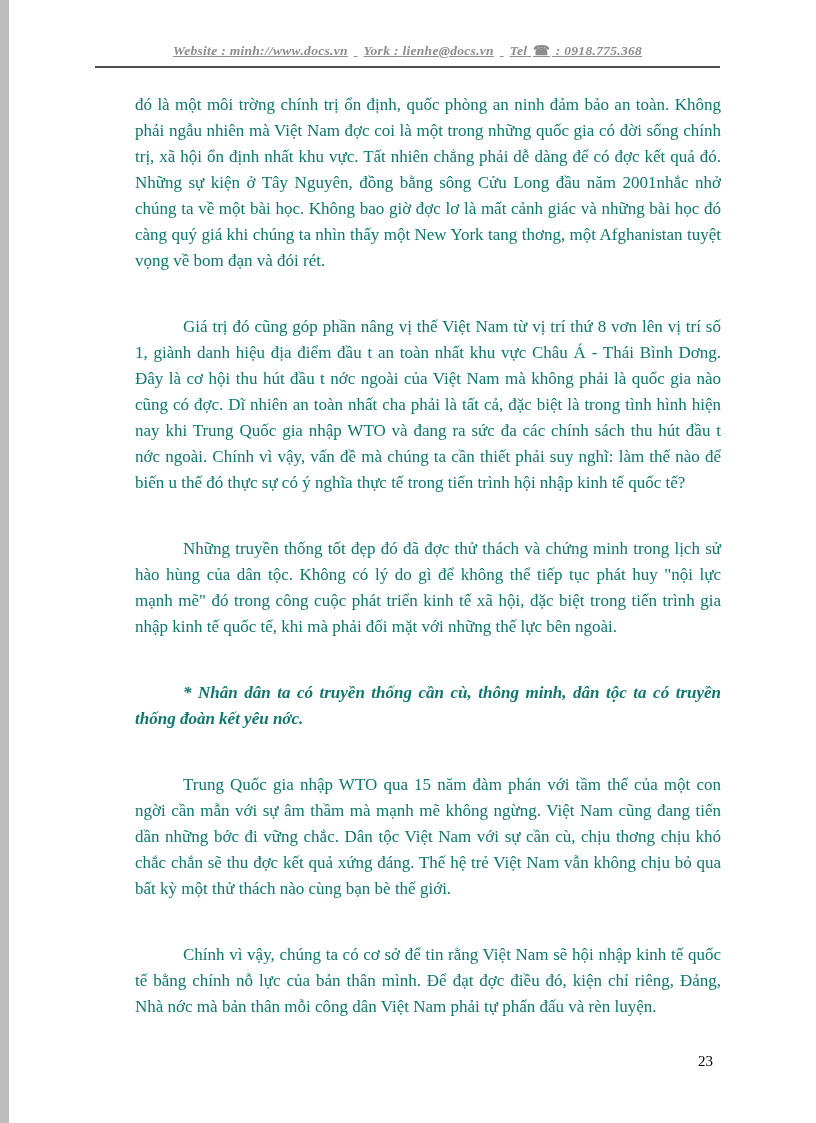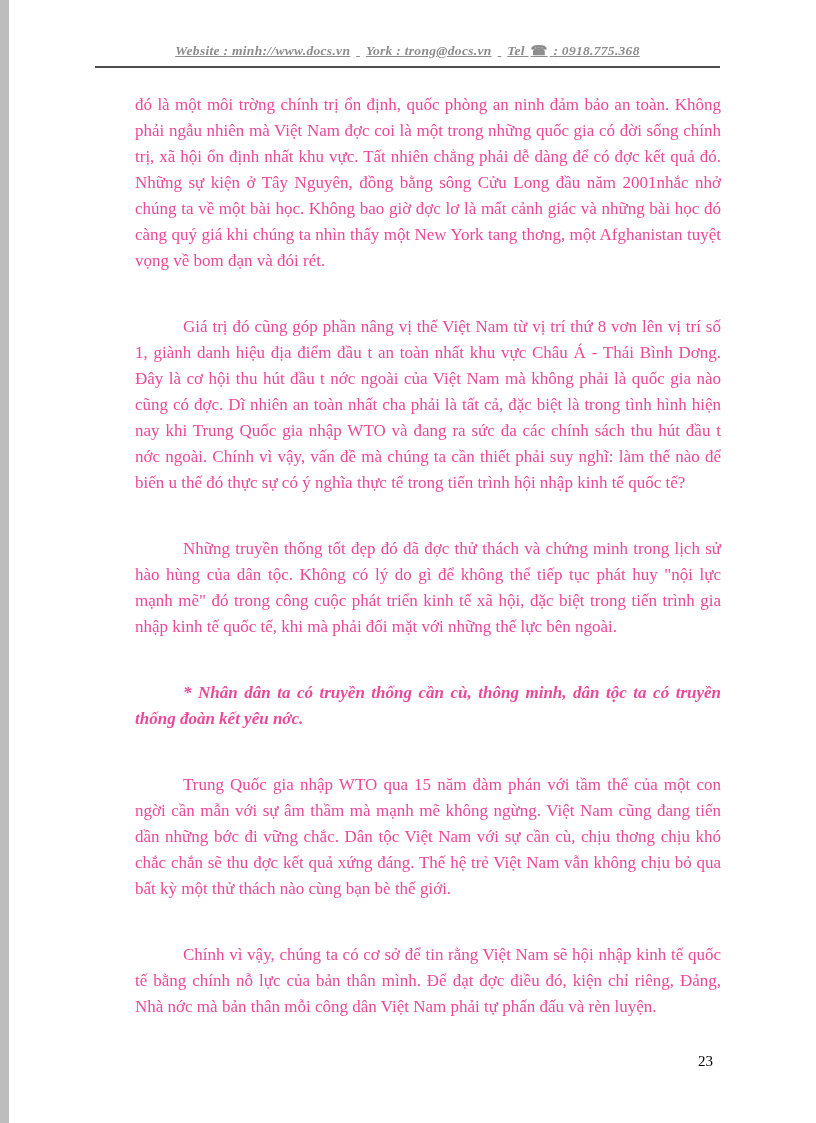--- a/index.html
+++ b/index.html
@@ -46,21 +46,21 @@
   }
   .doc-header .phone-icon {
     font-style: normal;
     margin: 0 2px;
   }
   .doc-body {
     position: absolute;
     top: 92px;
     left: 135px;
     width: 586px;
-    color: #ec4899;
+    color: #0f766e;
     font-size: 17px;
     line-height: 26px;
     text-align: justify;
   }
   .doc-body p {
     margin: 0;
     padding: 0;
   }
   .doc-body p.indent {
     text-indent: 48px;
@@ -80,21 +80,21 @@
   }
 </style>
 </head>
 <body>
 
 <div class="page-edge"></div>
 
 <header class="doc-header">
   <span class="underlined">
     <span class="grp"><span>Website :</span> <span>minh://www.docs.vn</span></span>
-    <span class="grp"><span>York :</span> <span>trong@docs.vn</span></span>
+    <span class="grp"><span>York :</span> <span>lienhe@docs.vn</span></span>
     <span class="grp"><span>Tel</span> <span class="phone-icon">☎</span> <span>:</span> <span>0918.775.368</span></span>
   </span>
 </header>
 
 <main class="doc-body">
   <p>đó là một môi trờng chính trị ổn định, quốc phòng an ninh đảm bảo an toàn. Không phải ngẫu nhiên mà Việt Nam đợc coi là một trong những quốc gia có đời sống chính trị, xã hội ổn định nhất khu vực. Tất nhiên chẳng phải dễ dàng để có đợc kết quả đó. Những sự kiện ở Tây Nguyên, đồng bằng sông Cửu Long đầu năm 2001nhắc nhở chúng ta về một bài học. Không bao giờ đợc lơ là mất cảnh giác và những bài học đó càng quý giá khi chúng ta nhìn thấy một New York tang thơng, một Afghanistan tuyệt vọng về bom đạn và đói rét.</p>
   <p class="indent">Giá trị đó cũng góp phần nâng vị thế Việt Nam từ vị trí thứ 8 vơn lên vị trí số 1, giành danh hiệu địa điểm đầu t an toàn nhất khu vực Châu Á - Thái Bình Dơng. Đây là cơ hội thu hút đầu t nớc ngoài của Việt Nam mà không phải là quốc gia nào cũng có đợc. Dĩ nhiên an toàn nhất cha phải là tất cả, đặc biệt là trong tình hình hiện nay khi Trung Quốc gia nhập WTO và đang ra sức đa các chính sách thu hút đầu t nớc ngoài. Chính vì vậy, vấn đề mà chúng ta cần thiết phải suy nghĩ: làm thế nào để biến u thế đó thực sự có ý nghĩa thực tế trong tiến trình hội nhập kinh tế quốc tế?</p>
   <p class="indent">Những truyền thống tốt đẹp đó đã đợc thử thách và chứng minh trong lịch sử hào hùng của dân tộc. Không có lý do gì để không thể tiếp tục phát huy "nội lực mạnh mẽ" đó trong công cuộc phát triển kinh tế xã hội, đặc biệt trong tiến trình gia nhập kinh tế quốc tế, khi mà phải đối mặt với những thế lực bên ngoài.</p>
   <p class="indent heading">* Nhân dân ta có truyền thống cần cù, thông minh, dân tộc ta có truyền thống đoàn kết yêu nớc.</p>
   <p class="indent">Trung Quốc gia nhập WTO qua 15 năm đàm phán với tầm thế của một con ngời cần mẫn với sự âm thầm mà mạnh mẽ không ngừng. Việt Nam cũng đang tiến dần những bớc đi vững chắc. Dân tộc Việt Nam với sự cần cù, chịu thơng chịu khó chắc chắn sẽ thu đợc kết quả xứng đáng. Thế hệ trẻ Việt Nam vẫn không chịu bỏ qua bất kỳ một thử thách nào cùng bạn bè thế giới.</p>

